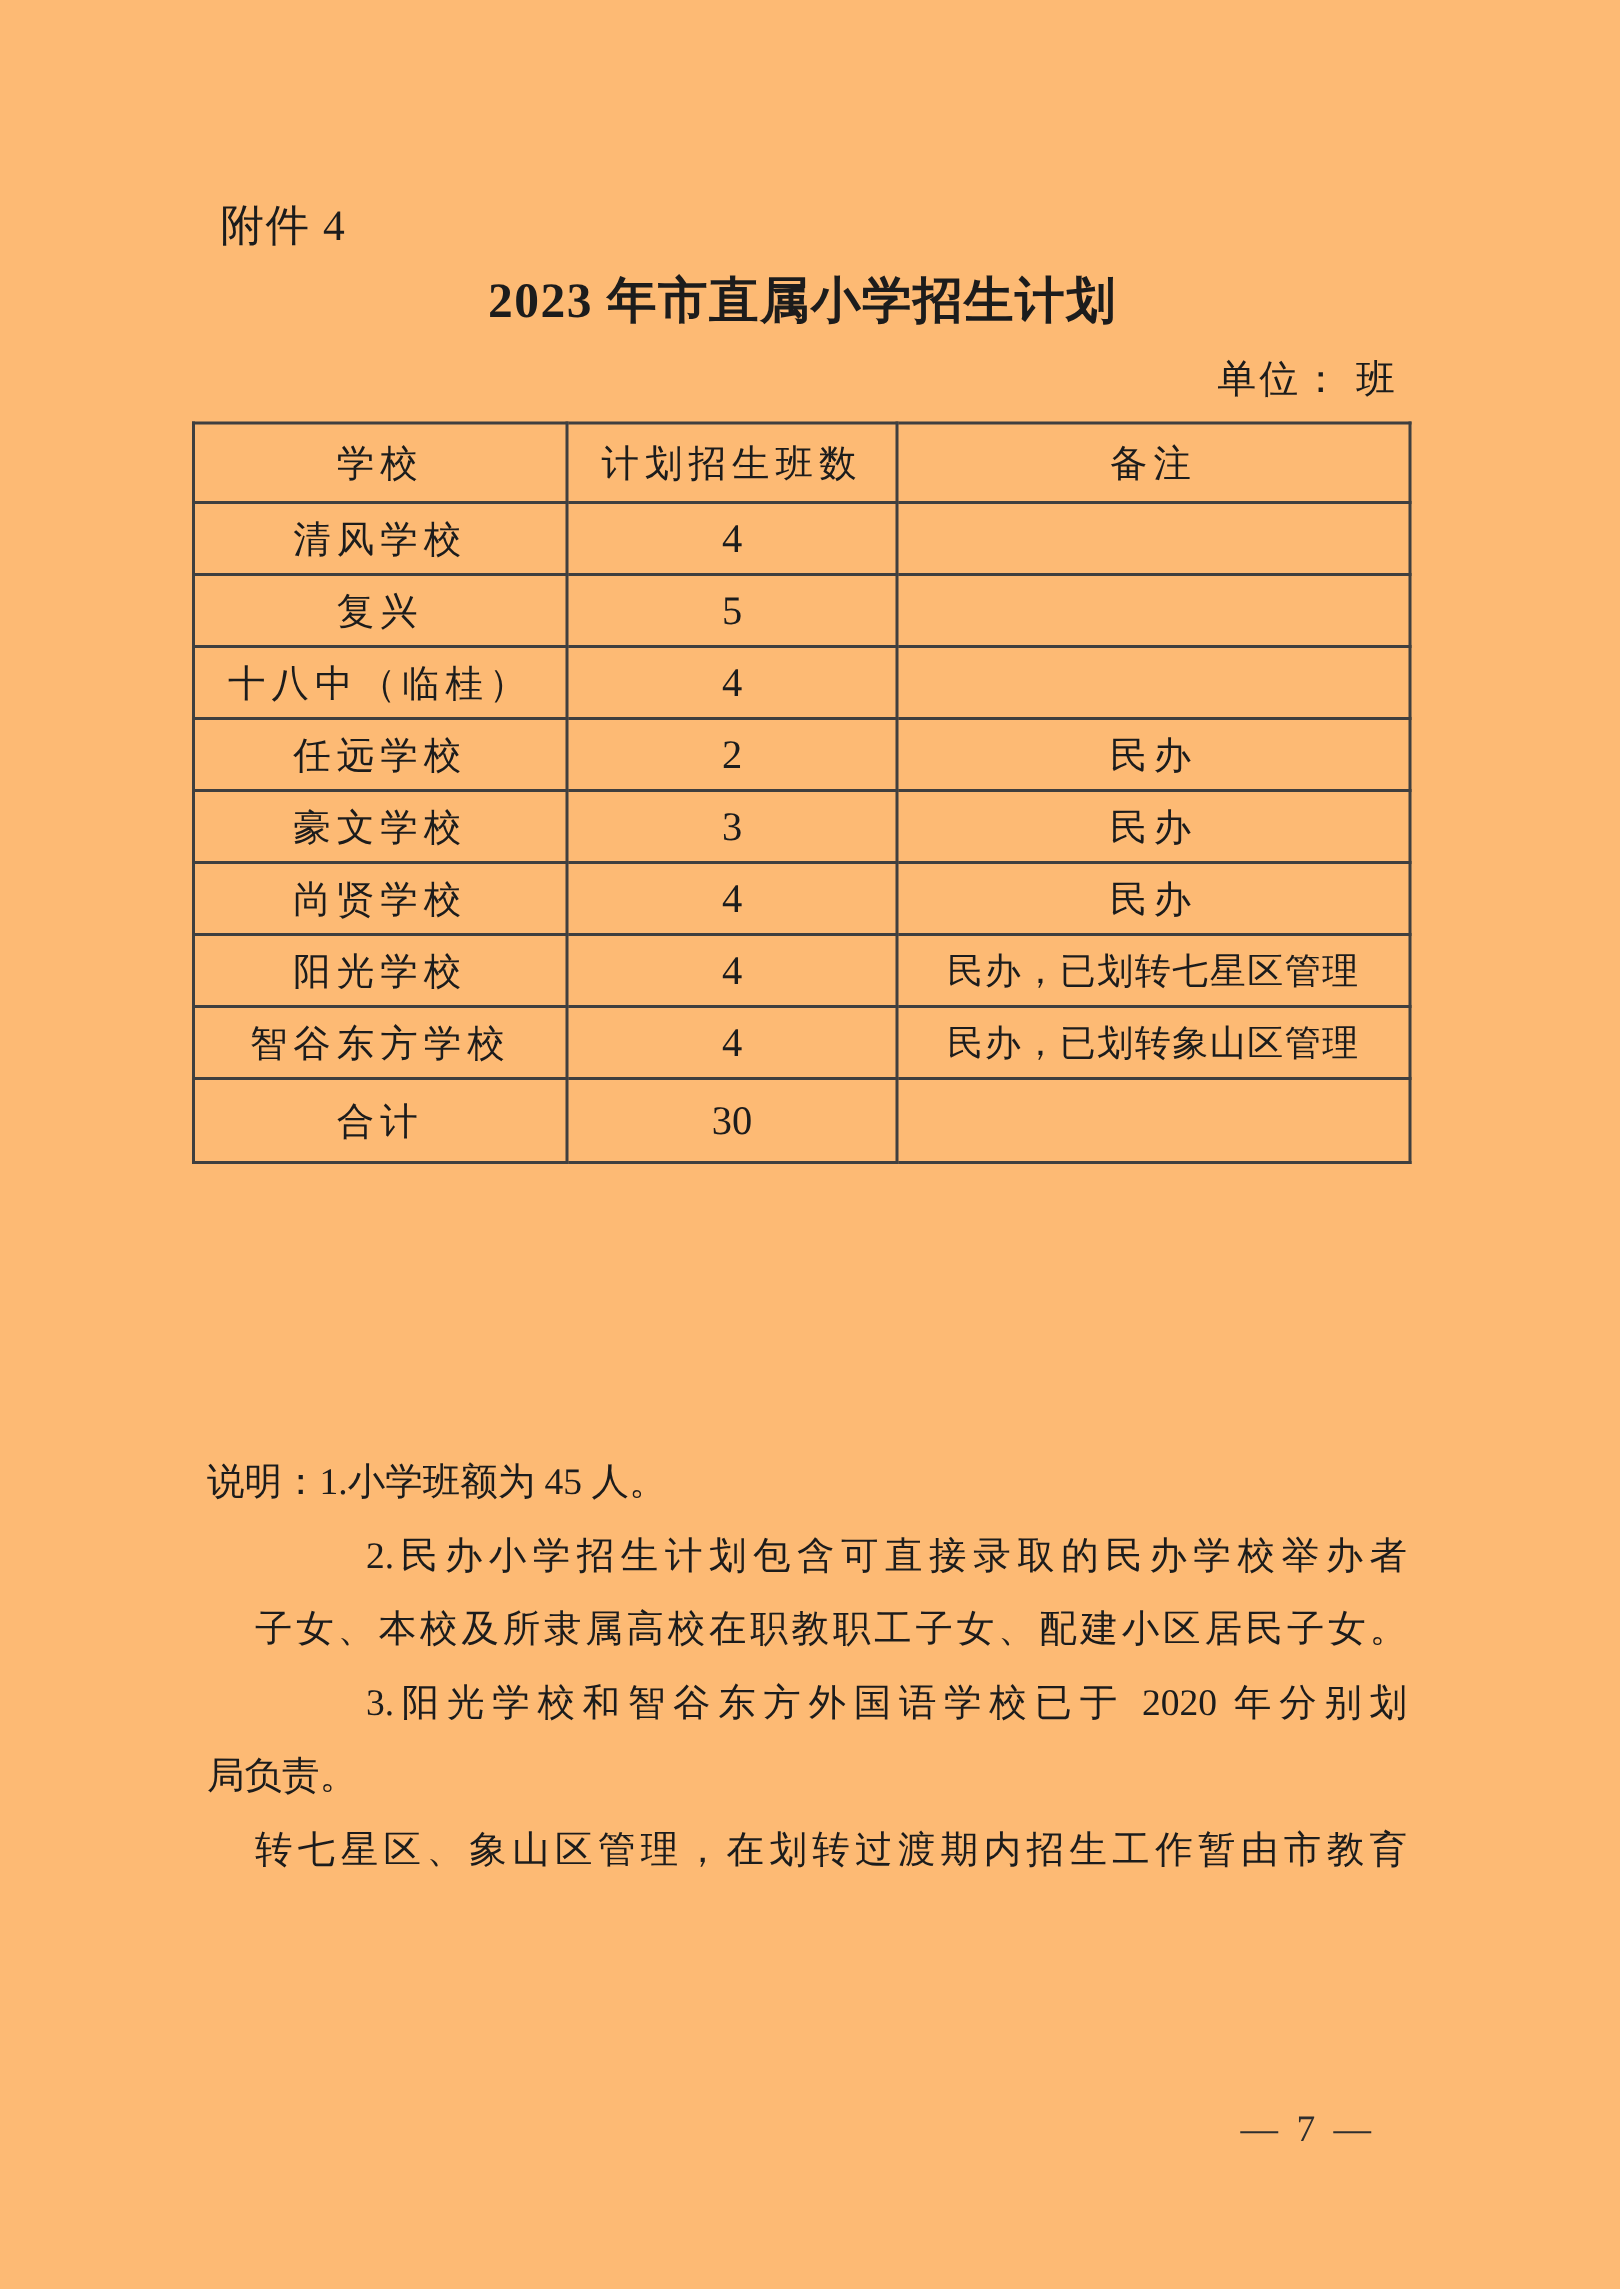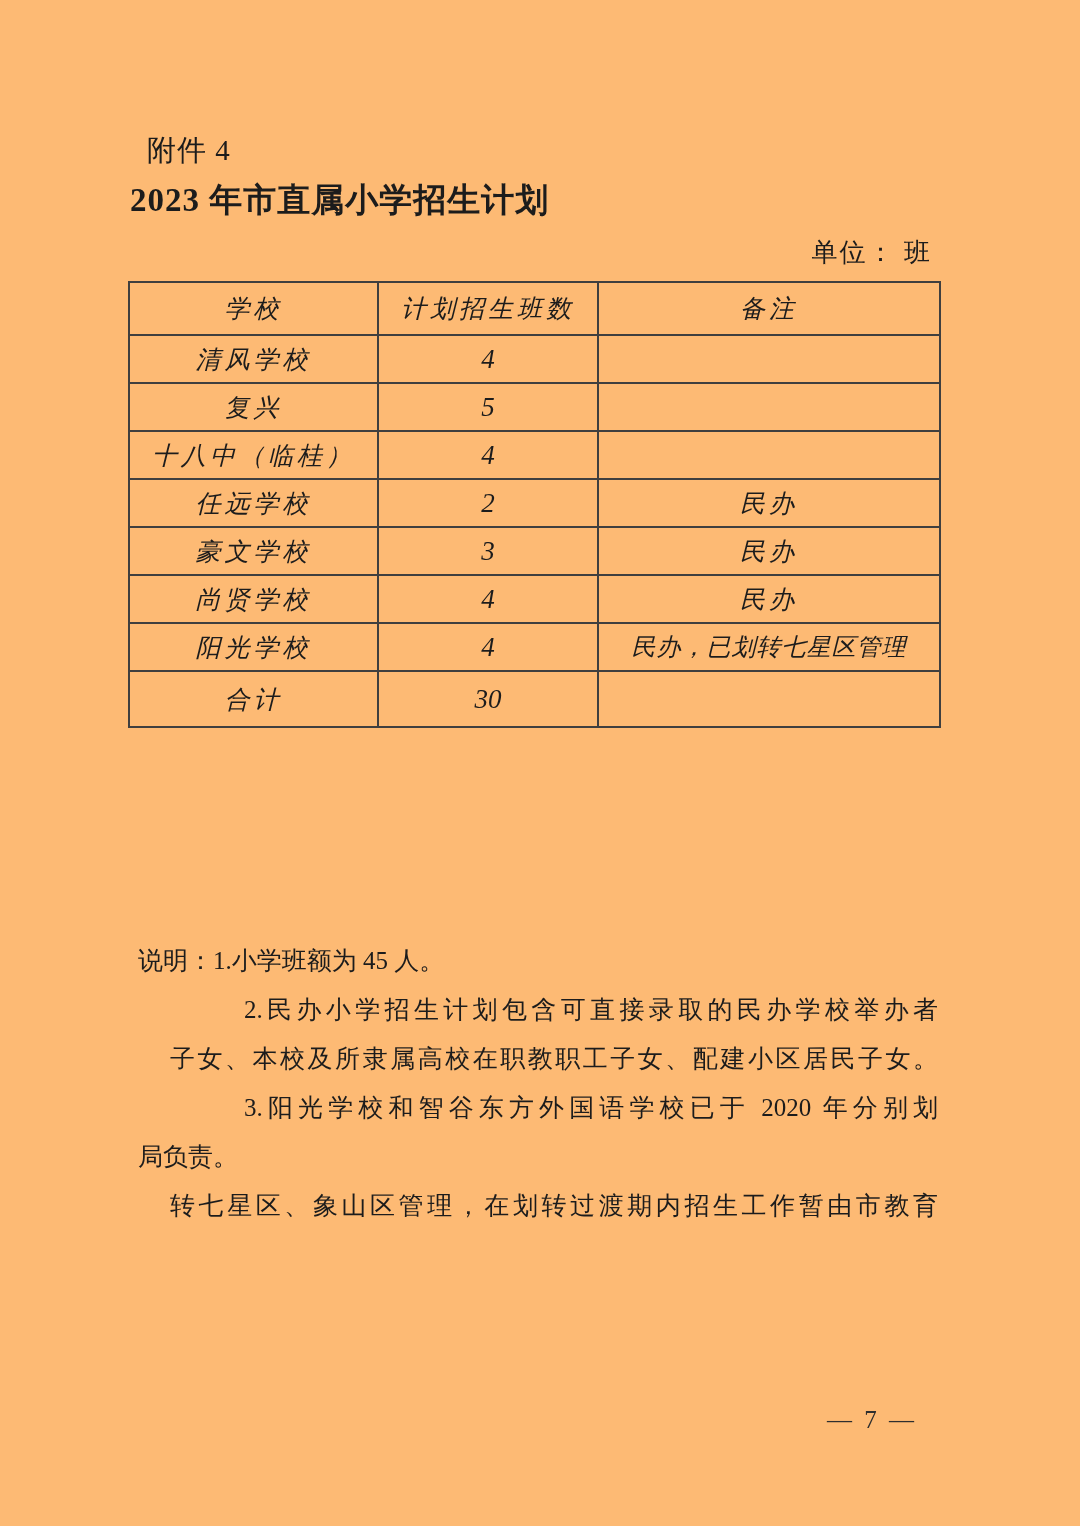--- a/index.html
+++ b/index.html
@@ -23,21 +23,21 @@
     left: 147px;
     top: 131px;
     font-size: 29px;
     letter-spacing: 1px;
   }
   .doc-title {
     position: absolute;
     left: 130px;
     top: 178px;
     width: 810px;
-    text-align: left;
+    text-align: center;
     font-size: 33px;
     font-weight: bold;
     letter-spacing: 1px;
   }
   .unit-label {
     position: absolute;
     left: 130px;
     top: 235px;
     width: 802px;
     text-align: right;
@@ -56,38 +56,37 @@
   .plan-table col.c2 { width: 220px; }
   .plan-table col.c3 { width: 342px; }
   .plan-table td, .plan-table th {
     border: 2px solid #3f3f3f;
     text-align: center;
     vertical-align: middle;
     font-weight: normal;
     font-size: 25px;
     letter-spacing: 4px;
     padding: 0 4px;
-    font-style: italic;
   }
   .plan-table tr.header-row th { height: 53px; }
   .plan-table tr.data-row td { height: 48px; }
   .plan-table tr.total-row td { height: 56px; }
   .plan-table td.num {
     font-size: 27px;
     letter-spacing: 0;
     font-family: "Liberation Serif", serif;
   }
   .plan-table td.remark-long {
     font-size: 24px;
     letter-spacing: 1px;
   }
   .notes {
     position: absolute;
     left: 138px;
-    top: 936px;
+    top: 964px;
     width: 800px;
     font-size: 25px;
   }
   .note-line {
     height: 49px;
     line-height: 49px;
     white-space: nowrap;
   }
   .note-line.justify {
     white-space: normal;
@@ -158,20 +157,25 @@
     <tr class="data-row">
       <td>尚贤学校</td>
       <td class="num">4</td>
       <td>民办</td>
     </tr>
     <tr class="data-row">
       <td>阳光学校</td>
       <td class="num">4</td>
       <td class="remark-long">民办，已划转七星区管理</td>
     </tr>
+    <tr class="data-row">
+      <td>智谷东方学校</td>
+      <td class="num">4</td>
+      <td class="remark-long">民办，已划转象山区管理</td>
+    </tr>
     <tr class="total-row">
       <td>合计</td>
       <td class="num">30</td>
       <td></td>
     </tr>
   </tbody>
     </table>
 
   <div class="notes">
     <div class="note-line">说明：1.小学班额为 45 人。</div>

